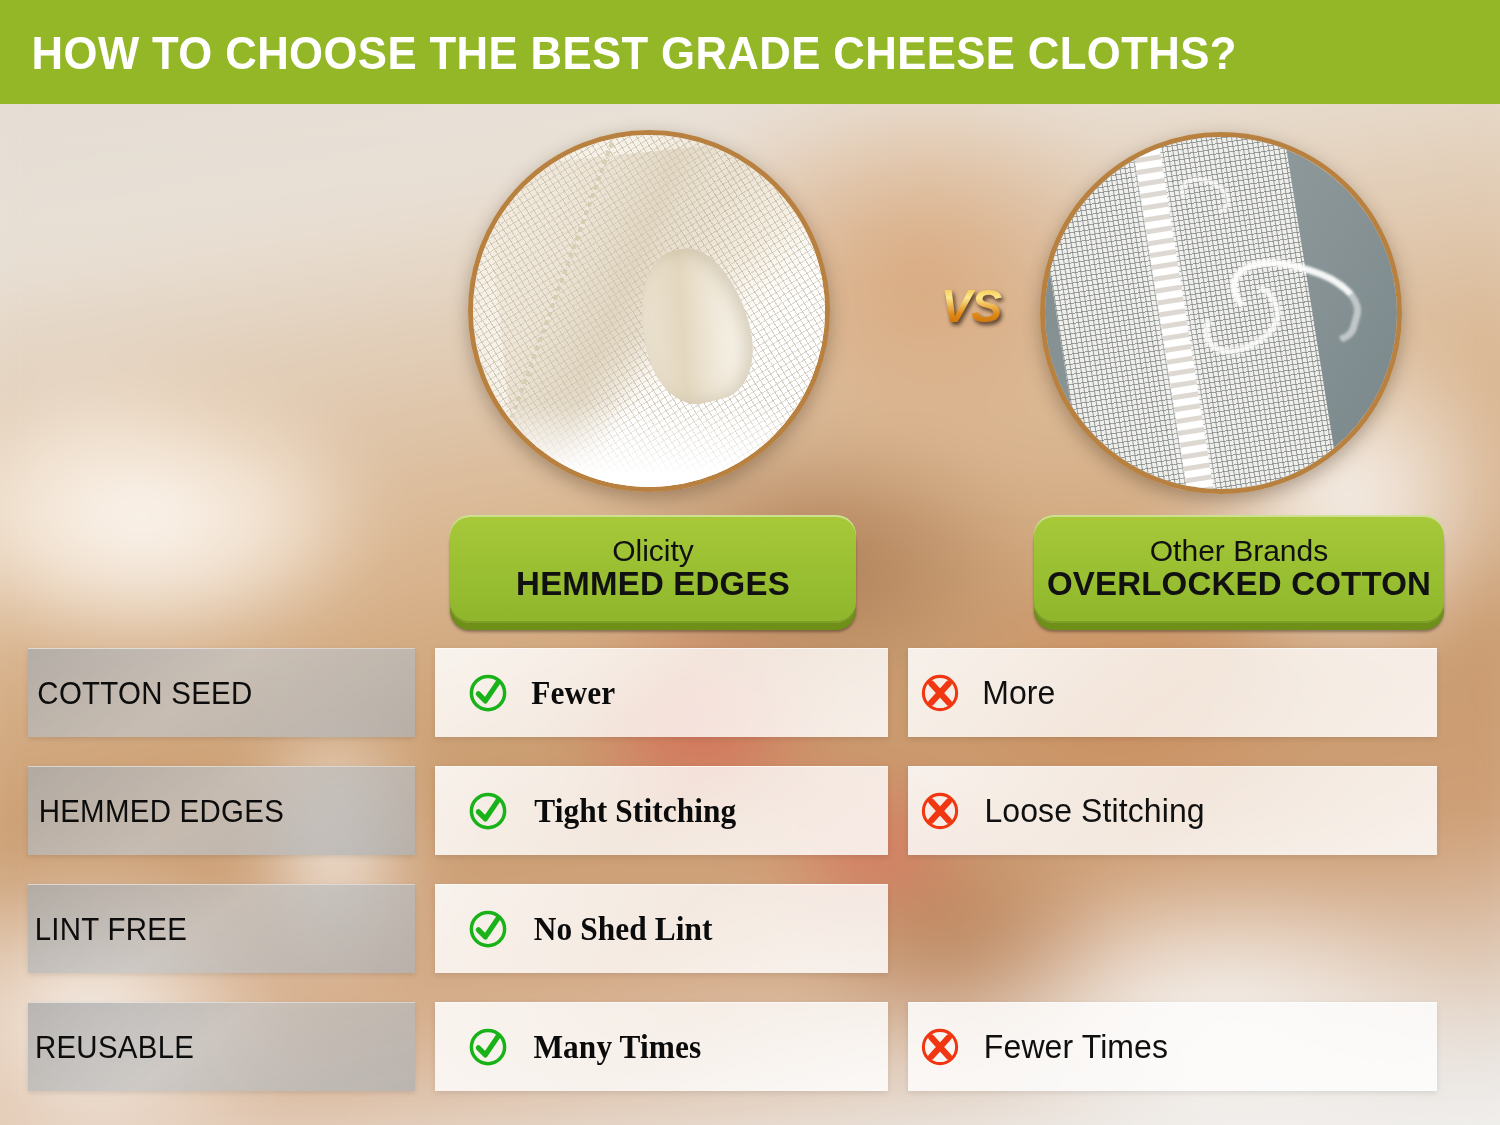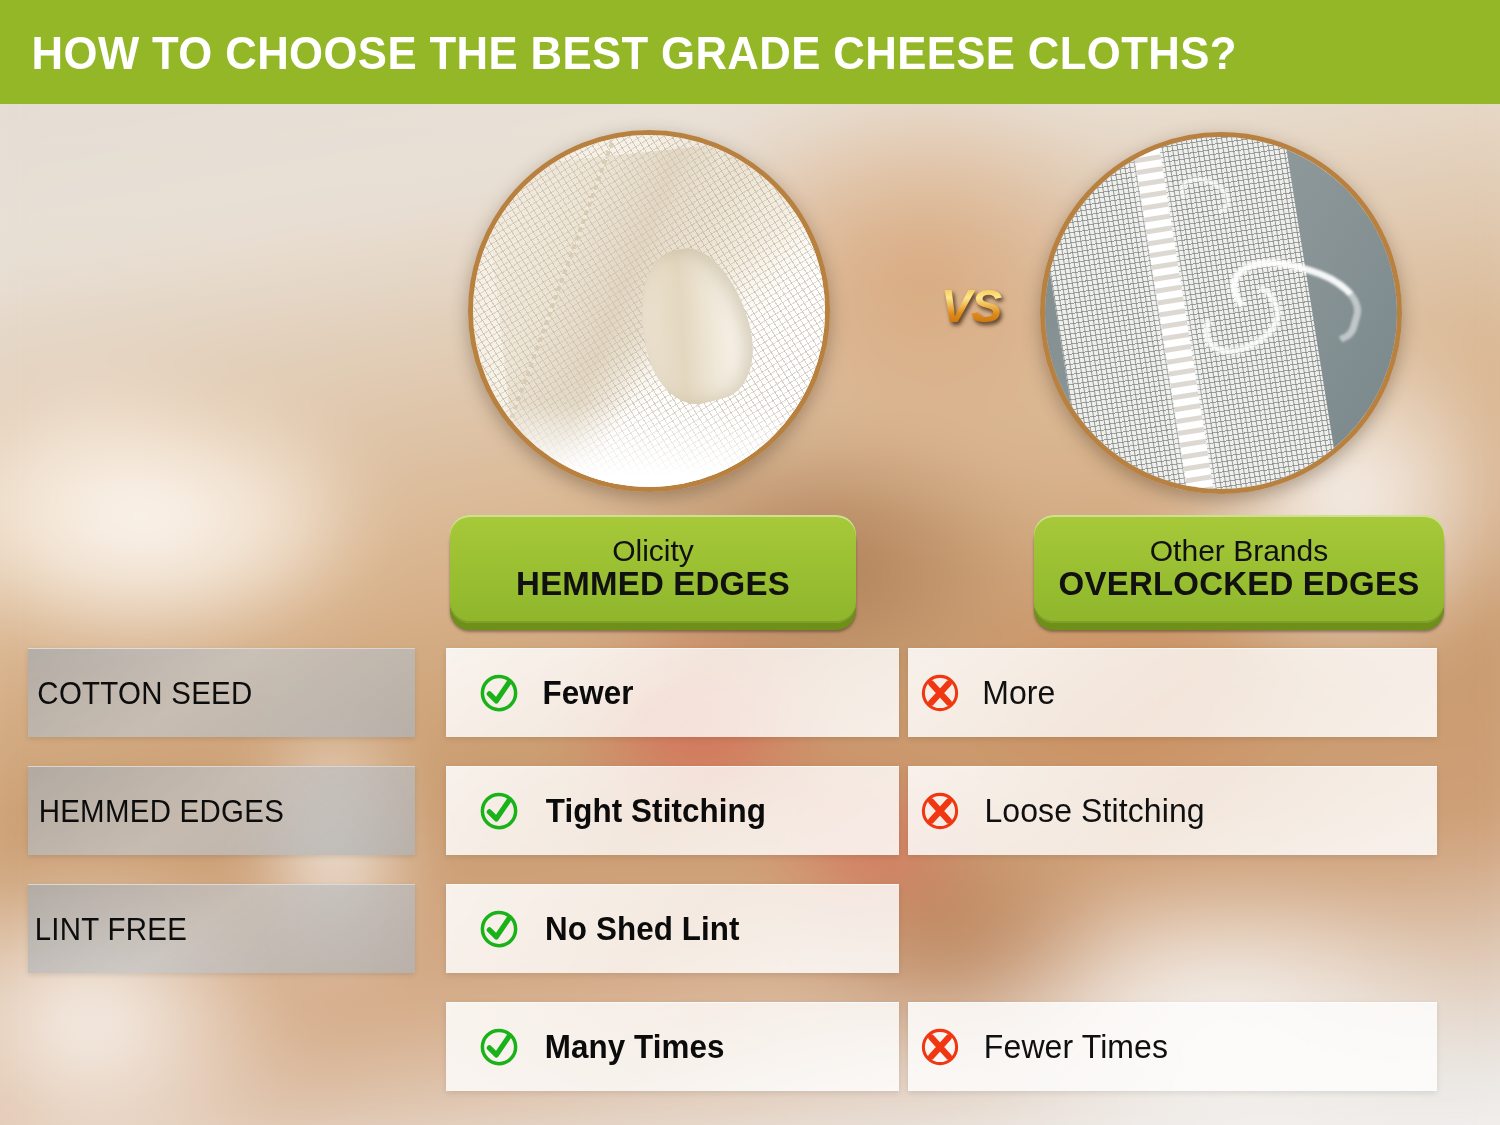--- a/index.html
+++ b/index.html
@@ -174,21 +174,21 @@
   }
   .cell-feature span{
     font-size:32px;color:#0d0d0d;letter-spacing:.3px;transform:scaleX(.92);
   }
   .cell-good,.cell-bad{
     padding-left:32px;gap:20px;
     background:linear-gradient(140deg,rgba(255,255,255,.86) 0%,rgba(255,255,255,.76) 50%,rgba(255,255,255,.84) 100%);
     border-top:1px solid rgba(255,255,255,.6);
     box-shadow:0 2px 6px rgba(0,0,0,.10);
   }
-  .cell-good{left:446px;width:421px;}
+  .cell-good{left:435px;width:421px;font-family:Liberation Serif, serif;}
   .cell-bad{left:908px;width:518px;padding-left:11px;}
 
   .cell-good .txt{font-size:33px;font-weight:bold;color:#0b0b0b;letter-spacing:.1px;transform:scaleX(.95);}
   .cell-bad  .txt{font-size:33px;font-weight:normal;color:#101010;letter-spacing:.1px;transform:scaleX(.97);}
 
   .ic{flex:0 0 auto;width:42px;height:42px;display:block;}
 </style>
 </head>
 <body>
 
@@ -225,21 +225,21 @@
       <div class="thread3"></div>
     </div>
   </div>
 
   <div class="plate plate-left">
     <div class="brand">Olicity</div>
     <div class="kind">HEMMED EDGES</div>
   </div>
   <div class="plate plate-right">
     <div class="brand">Other Brands</div>
-    <div class="kind">OVERLOCKED EDGES</div>
+    <div class="kind">OVERLOCKED COTTON</div>
   </div>
 
   <div class="rows">
 
     <div class="row">
       <div class="cell cell-feature">
         <span>COTTON SEED</span>
       </div>
       <div class="cell cell-good">
         <svg class="ic" viewBox="0 0 48 48">
@@ -284,20 +284,23 @@
       <div class="cell cell-good">
         <svg class="ic" viewBox="0 0 48 48">
           <circle cx="24" cy="24" r="19" fill="none" stroke="#19b319" stroke-width="4"></circle>
           <path d="M13 25 L21 33 L36 11" fill="none" stroke="#19b319" stroke-width="6" stroke-linecap="round" stroke-linejoin="round"></path>
         </svg>
         <span class="txt">No Shed Lint</span>
       </div>
     </div>
 
     <div class="row">
+      <div class="cell cell-feature">
+        <span>REUSABLE</span>
+      </div>
       <div class="cell cell-good">
         <svg class="ic" viewBox="0 0 48 48">
           <circle cx="24" cy="24" r="19" fill="none" stroke="#19b319" stroke-width="4"></circle>
           <path d="M13 25 L21 33 L36 11" fill="none" stroke="#19b319" stroke-width="6" stroke-linecap="round" stroke-linejoin="round"></path>
         </svg>
         <span class="txt">Many Times</span>
       </div>
       <div class="cell cell-bad">
         <svg class="ic" viewBox="0 0 48 48">
           <circle cx="24" cy="24" r="19" fill="none" stroke="#f03712" stroke-width="3.5"></circle>

